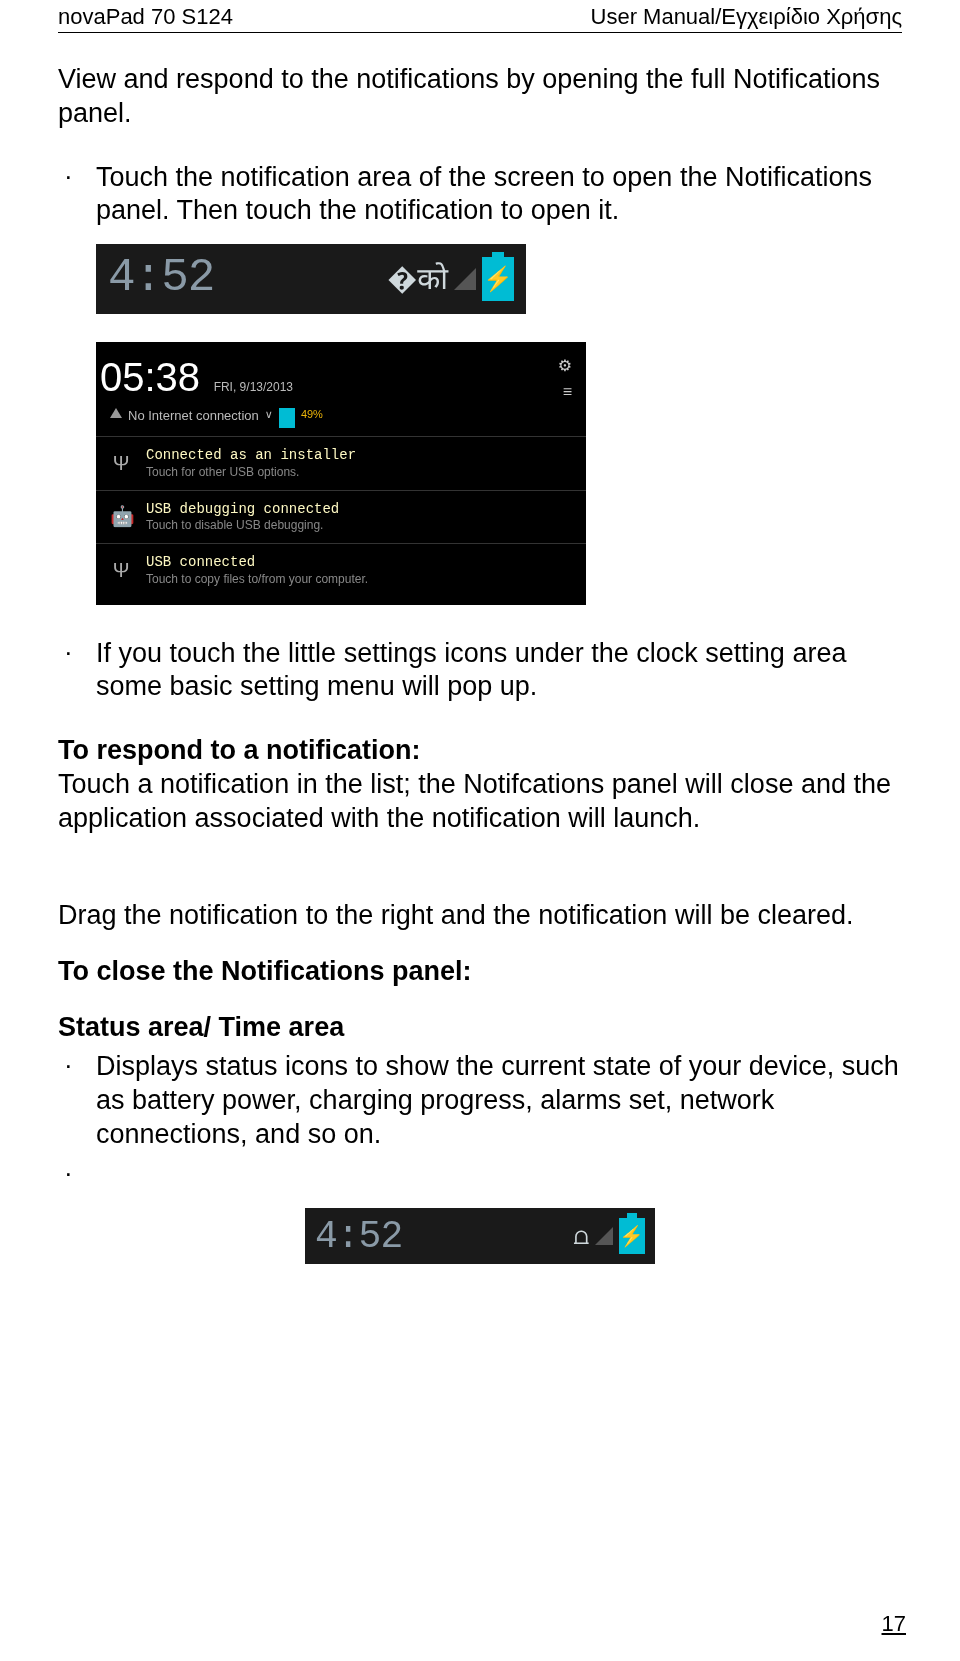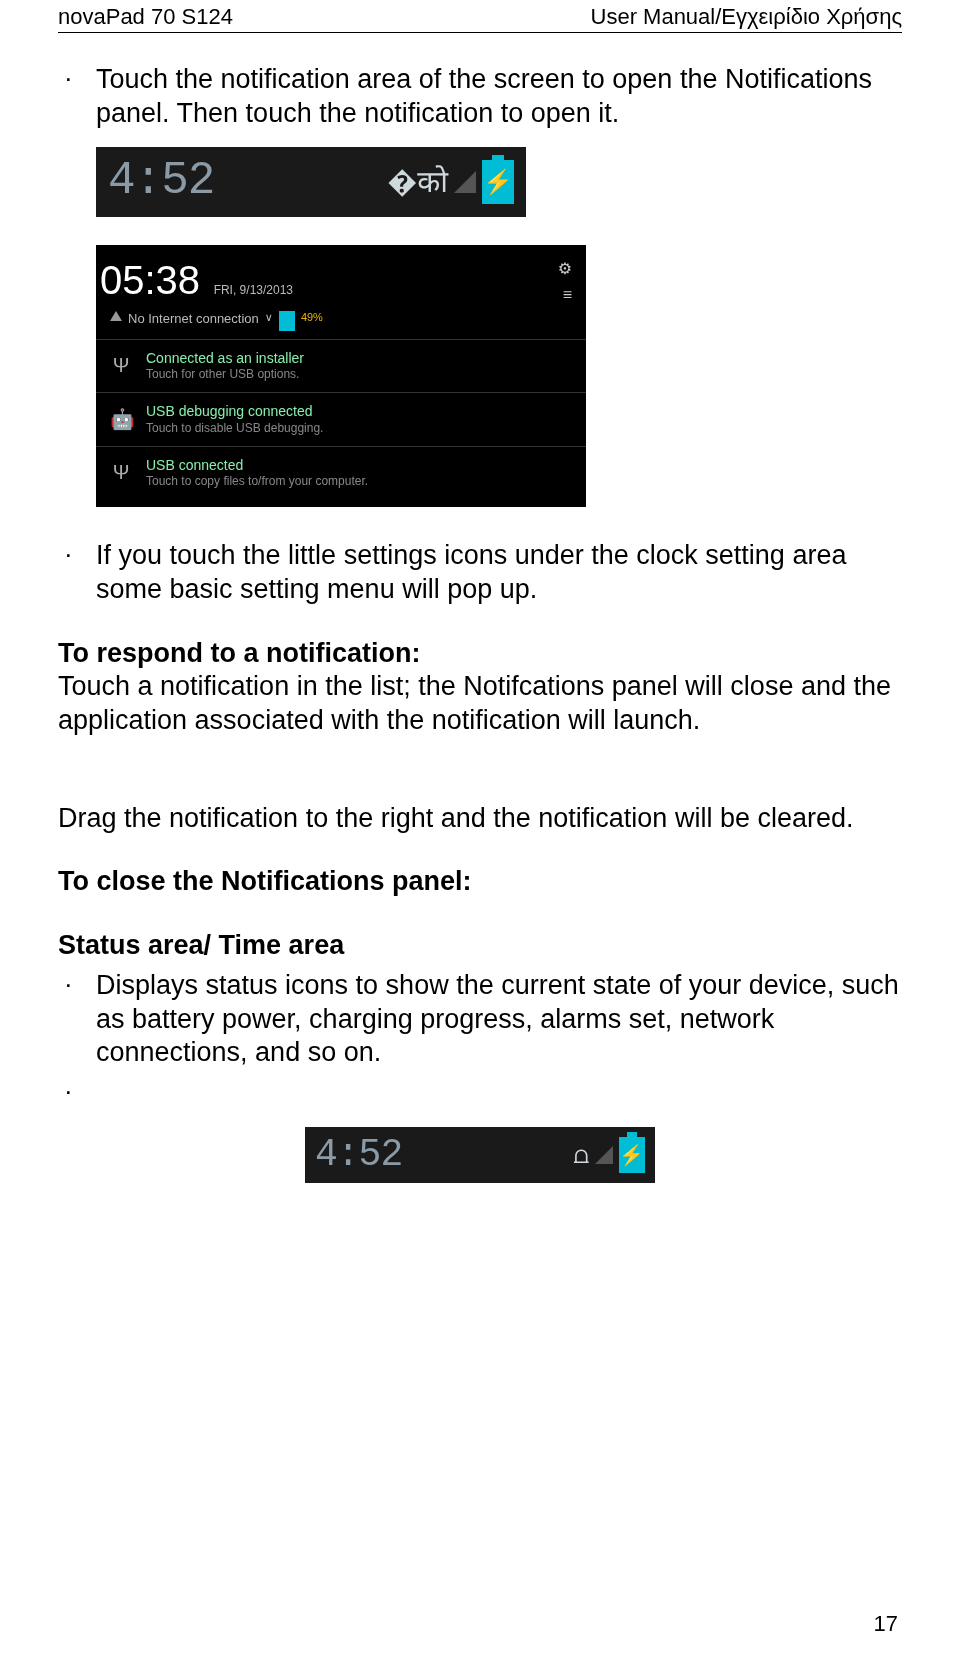--- a/index.html
+++ b/index.html
@@ -62,40 +62,41 @@
   .sliders-icon { color: #ccc; font-size: 16px; }
   .np-sub { display: flex; align-items: flex-start; gap: 6px; padding: 0 14px 8px 14px; color: #bbb; font-size: 13px; }
   .np-sub .warn { width:0; height:0; border-left:6px solid transparent; border-right:6px solid transparent; border-bottom:10px solid #999;}
   .np-sub .chev { font-size: 11px; }
   .np-sub .cyan-sq { width: 16px; height: 20px; background: #00bcd4; }
   .np-sub .pct { color: #eab308; font-size: 11px; }
   .np-item { display: flex; align-items: center; gap: 14px; padding: 10px 14px; border-top: 1px solid #333; }
   .np-usb-icon { color: #aaa; font-size: 20px; width: 22px; text-align:center;}
   .np-android-icon { color:#a4c639; font-size:20px; width:22px; text-align:center;}
   .np-item-texts { display: flex; flex-direction: column; }
-  .np-item-title { color: #86efac; font-size: 14px; }
+  .np-item-title { color: #fef9c3; font-size: 14px; font-family: Liberation Mono, monospace; }
   .np-item-sub { color: #888; font-size: 12px; }
   .footer-img-wrap { display: flex; justify-content: center; margin-top: 22px; }
   .statusbar2 {
     width: 350px; height: 56px; background: #1a1a1a;
     display: flex; align-items: center; justify-content: space-between; padding: 0 10px; box-sizing: border-box;
   }
   .statusbar2 .clock452 { font-size: 38px; }
-  .page-num { position: absolute; bottom: 24px; right: 62px; font-size: 22px; }
-  .sect-head-row { margin-top: 30px; }
+  .page-num { position: absolute; bottom: 24px; right: 54px; font-size: 22px; text-decoration: underline; }
+  .sect-head-row { margin-top: 22px; }
 </style>
 </head>
 <body>
 
 <div class="page">
   <div class="hdr">
     <span>novaPad 70 S124</span>
     <span>User Manual/Εγχειρίδιο Χρήσης</span>
   </div>
 
+  <div class="body-text para">View and respond to the notifications by opening the full Notifications panel.</div>
 
   <div class="body-text para">
     <div class="bullet-row">
       <div class="bullet-dot"></div>
       <div class="bullet-text">
         <div>Touch the notification area of the screen to open the Notifications panel. Then touch the notification to open it.</div>
         <div class="statusbar1 img-box">
           <div class="clock452">4:52</div>
           <div class="iconrow1">
             <span class="wifi-icon">�को</span>

